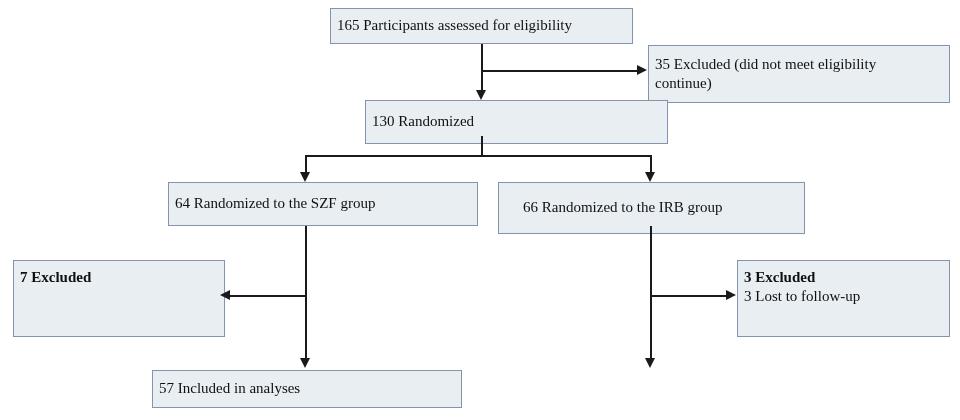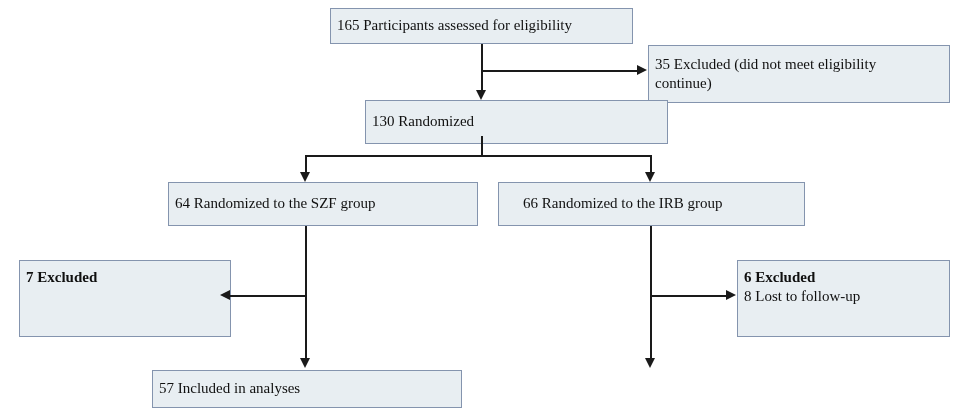--- a/index.html
+++ b/index.html
@@ -98,31 +98,31 @@
   <div class="conn v" style="left:481px; top:136px; height:20px;"></div>
   <div class="conn h" style="left:305px; top:155px; width:346px;"></div>
   <div class="conn v" style="left:305px; top:155px; height:22px;"></div>
   <div class="arrow down" style="left:300.3px; top:172px;"></div>
   <div class="conn v" style="left:650px; top:155px; height:22px;"></div>
   <div class="arrow down" style="left:645.3px; top:172px;"></div>
 
   <div class="node" style="left:168px; top:182px; width:310px; height:44px;">
     <span class="line">64 Randomized to the SZF group</span>
   </div>
-  <div class="node" style="left:498px; top:182px; width:307px; height:44px;padding-left:24px;">
+  <div class="node" style="left:498px; top:182px; width:307px; height:52px;padding-left:24px;">
     <span class="line">66 Randomized to the IRB group</span>
   </div>
 
-  <div class="node top-aligned" style="left:19px; top:260px; width:212px; height:77px;">
+  <div class="node top-aligned" style="left:13px; top:260px; width:212px; height:77px;">
     <span class="line bold">7 Excluded</span>
   </div>
 
   <div class="node top-aligned" style="left:737px; top:260px; width:213px; height:77px;">
-    <span class="line bold">6 Excluded</span>
-    <span class="line">8 Lost to follow-up</span>
+    <span class="line bold">3 Excluded</span>
+    <span class="line">3 Lost to follow-up</span>
   </div>
 
   <div class="conn v" style="left:305px; top:226px; height:137px;"></div>
   <div class="arrow down" style="left:300.3px; top:358px;"></div>
   <div class="conn h" style="left:230px; top:295px; width:76px;"></div>
   <div class="arrow left" style="left:220px; top:290.3px;"></div>
 
   <div class="conn v" style="left:650px; top:226px; height:137px;"></div>
   <div class="arrow down" style="left:645.3px; top:358px;"></div>
   <div class="conn h" style="left:650px; top:295px; width:76px;"></div>

